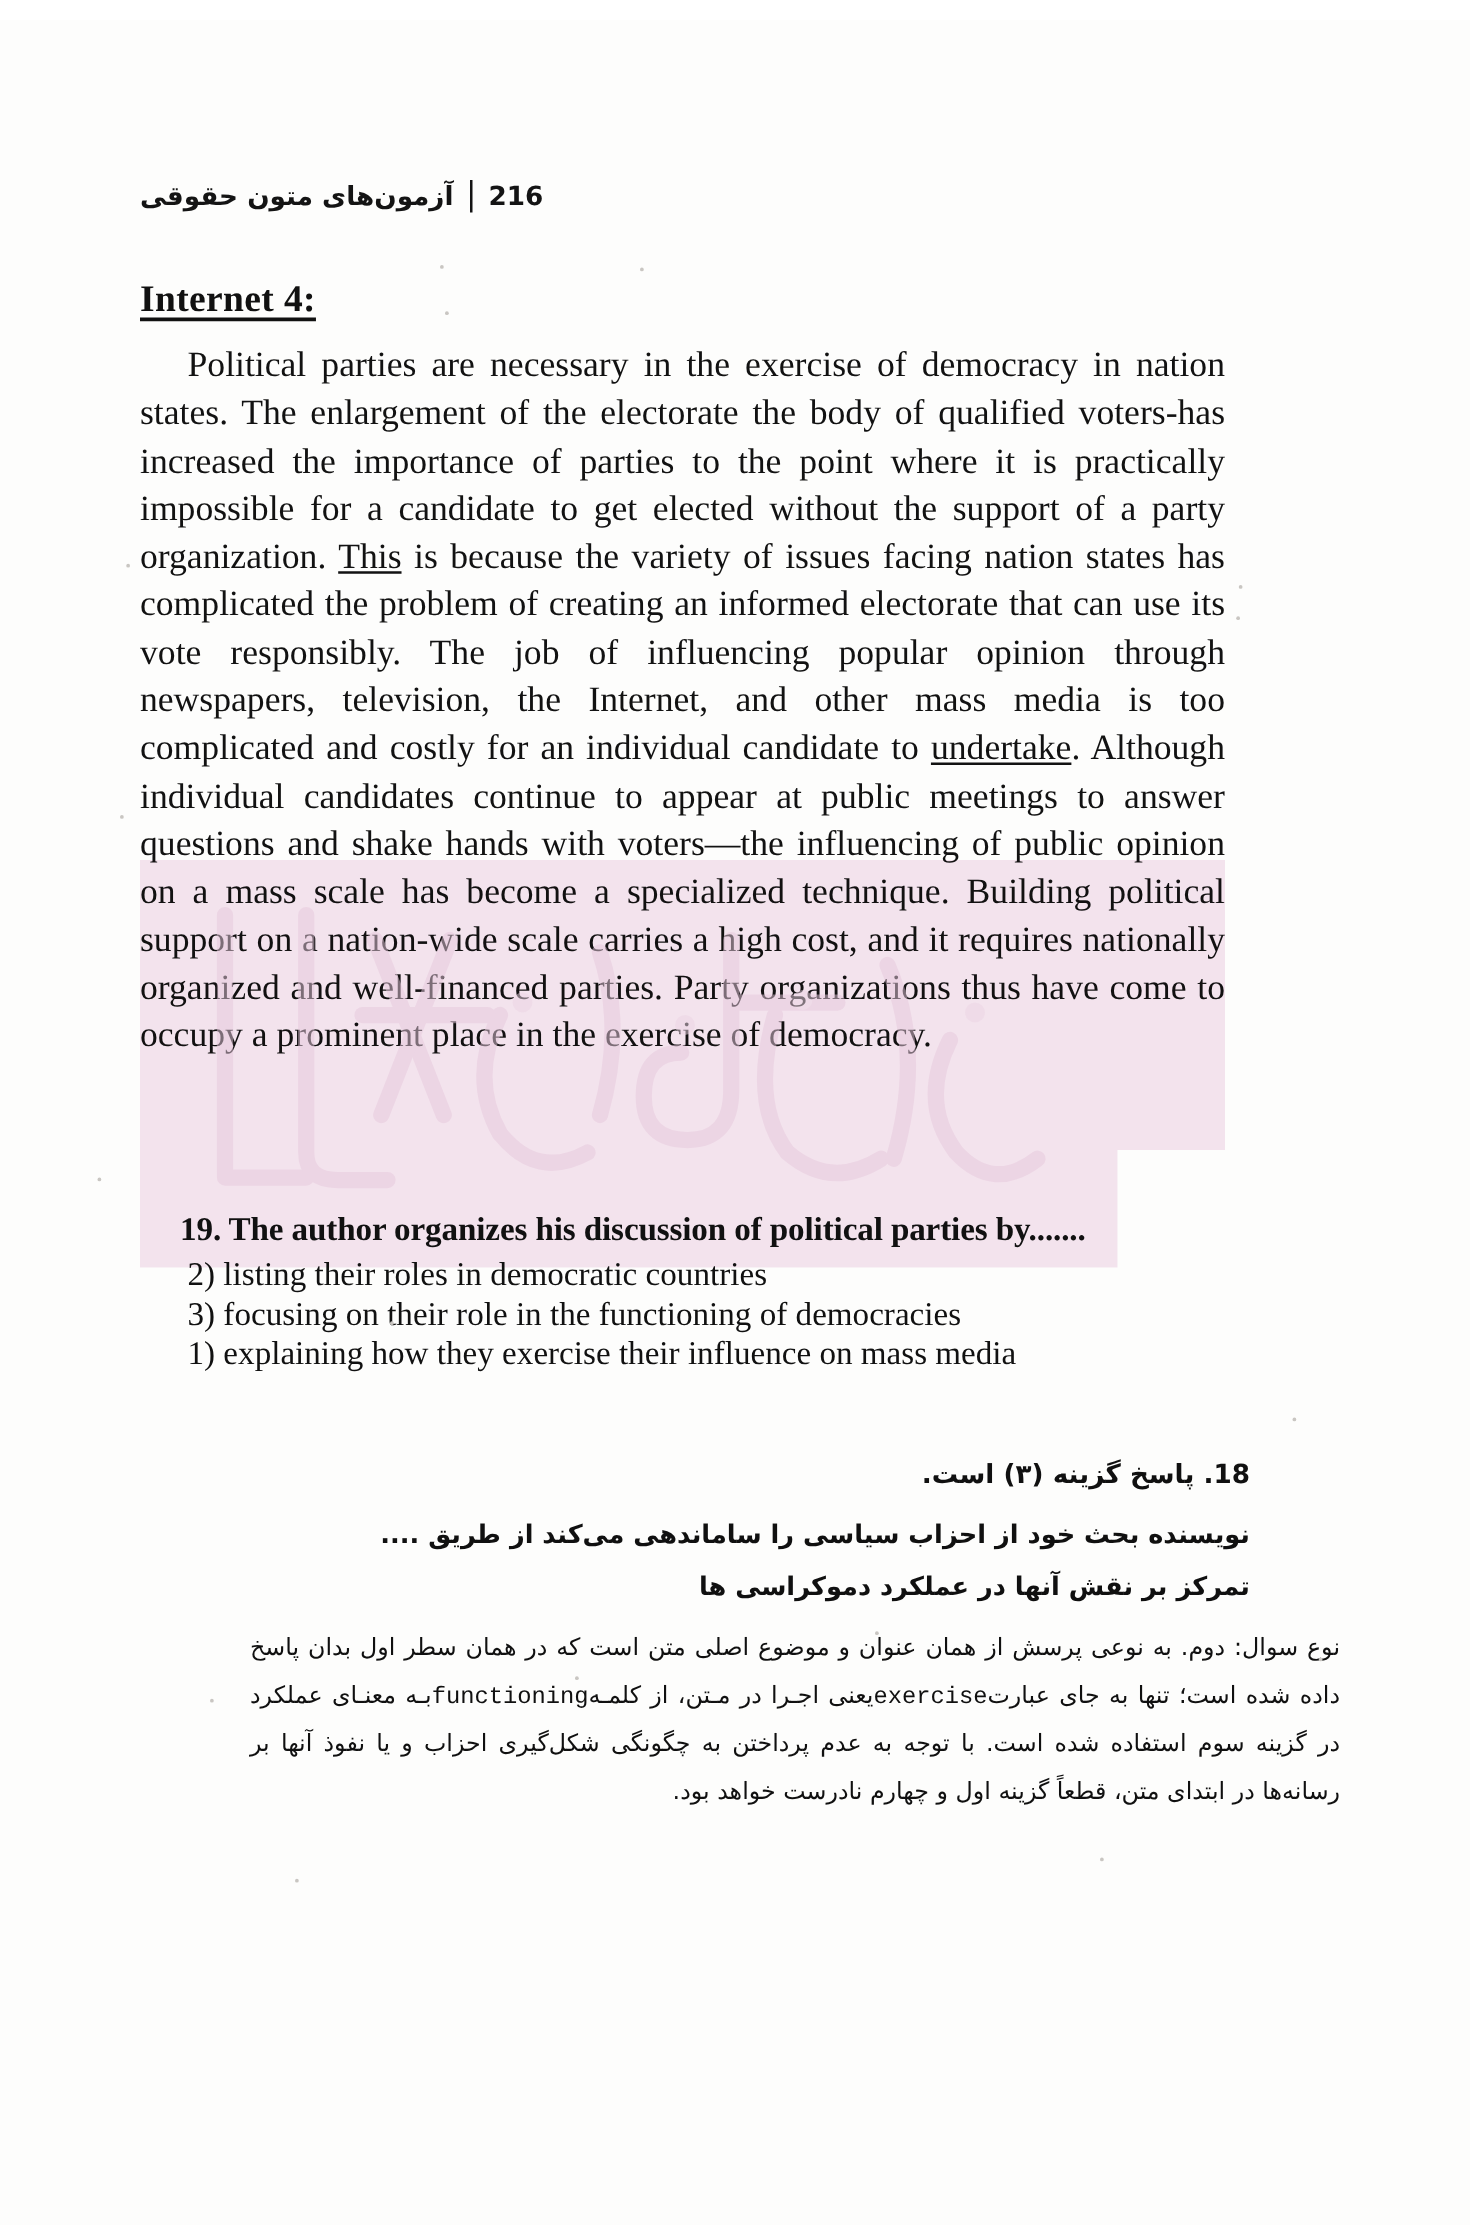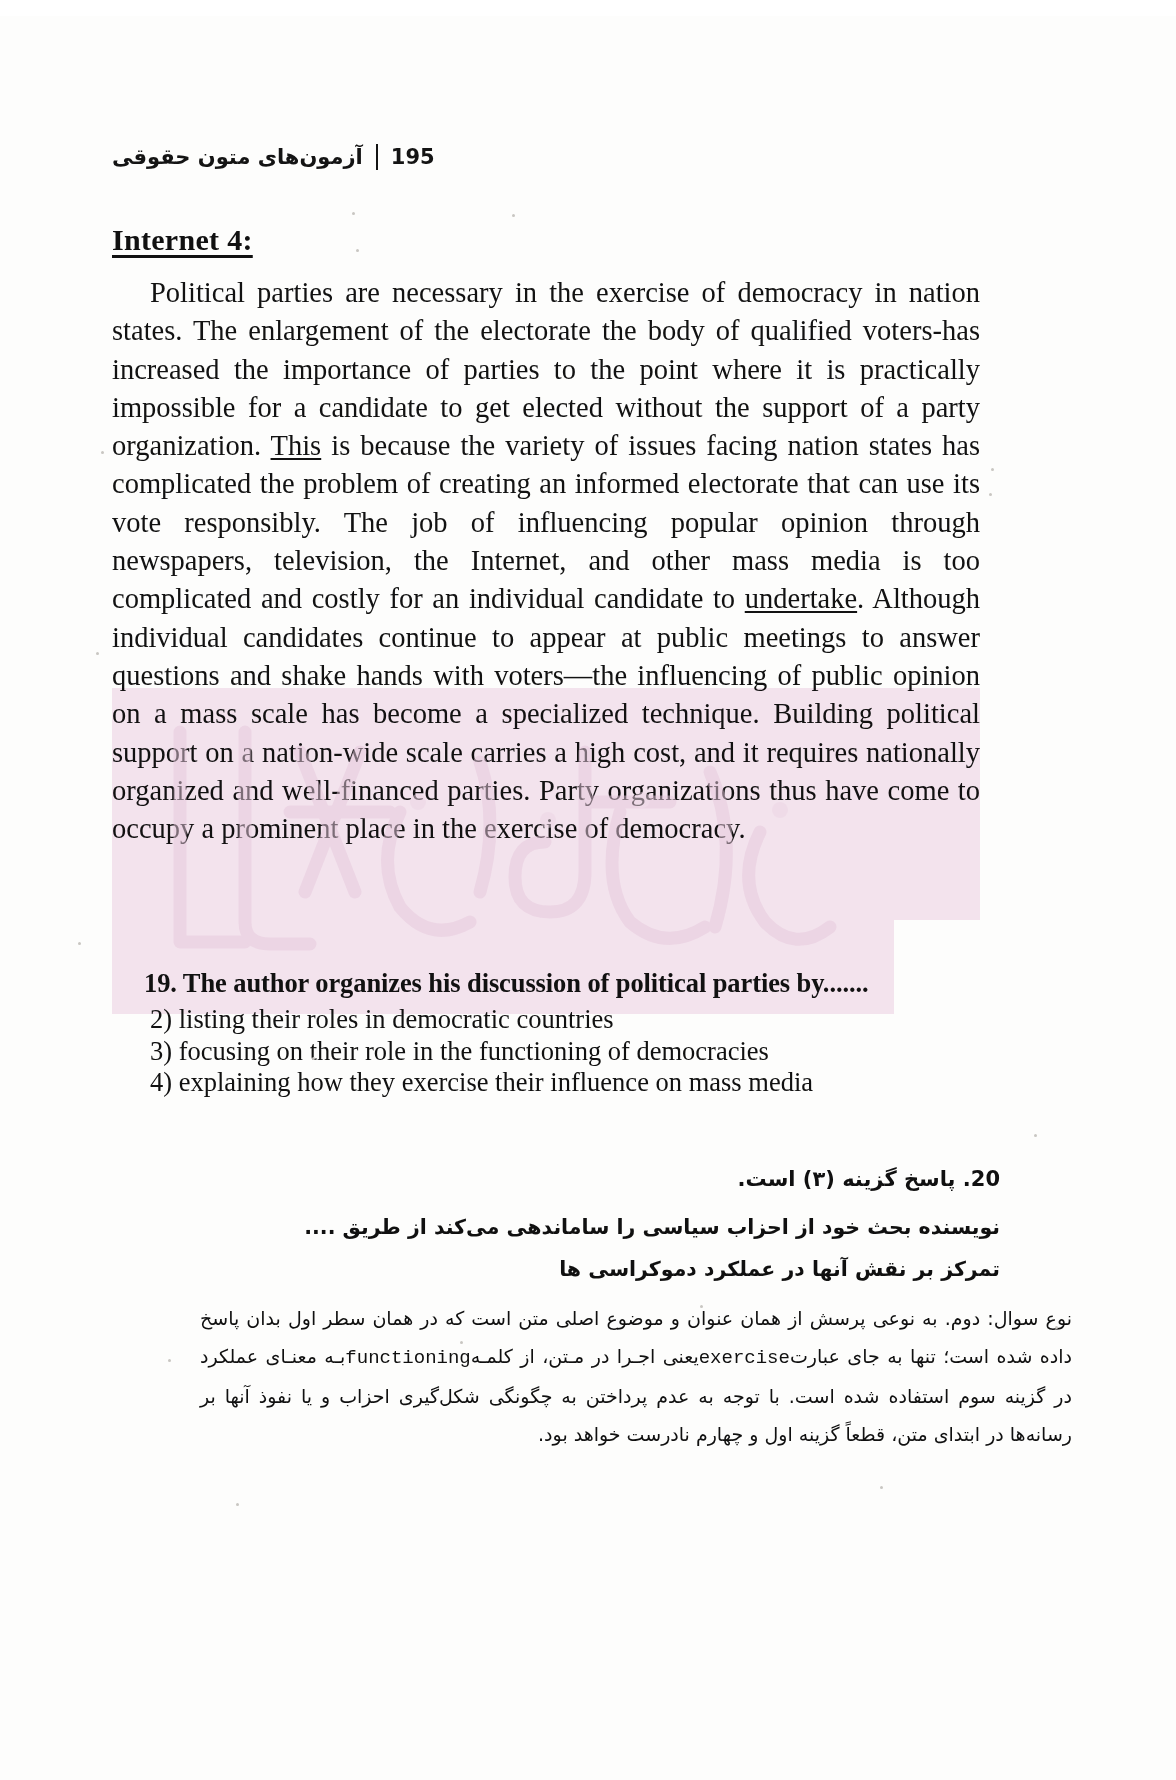--- a/index.html
+++ b/index.html
@@ -194,21 +194,21 @@
 </style>
 </head>
 <body>
 
 <div class="page">
 
   <div class="running-head">
     <span class="rh-inner">
       <span>آزمون‌های متون حقوقی</span>
       <span class="rh-sep"></span>
-      <span>195</span>
+      <span>216</span>
     </span>
   </div>
 
   <div class="passage-heading">Internet 4:</div>
 
   <div class="passage-body">
     <span>Political parties are necessary in the exercise of democracy in nation states. The enlargement of the electorate the body of qualified voters-has increased the importance of parties to the point where it is practically impossible for a candidate to get elected without the support of a party organization. </span><u>This</u><span> is because the variety of issues facing nation states has complicated the problem of creating an informed electorate that can use its vote responsibly. The job of influencing popular opinion through newspapers, television, the Internet, and other mass media is too complicated and costly for an individual candidate to </span><u>undertake</u><span>. Although individual candidates continue to appear at public meetings to answer questions and shake hands with voters—the influencing of public opinion on a mass scale has become a specialized technique. Building political support on a nation-wide scale carries a high cost, and it requires nationally organized and well-financed parties. Party organizations thus have come to occupy a prominent place in the exercise of democracy.</span>
   </div>
 
   <div class="hl-band hl-a"></div>
@@ -237,24 +237,24 @@
         <circle cx="630" cy="118" r="8"></circle>
       </g>
     </svg>
   </div>
 
   <div class="question-stem">19. The author organizes his discussion of political parties by.......</div>
 
   <ul class="options">
     <li>2) listing their roles in democratic countries</li>
     <li>3) focusing on their role in the functioning of democracies</li>
-    <li>4) explaining how they exercise their influence on mass media</li>
+    <li>1) explaining how they exercise their influence on mass media</li>
   </ul>
 
-  <div class="fa answer-line">20. پاسخ گزینه (۳) است.</div>
+  <div class="fa answer-line">18. پاسخ گزینه (۳) است.</div>
   <div class="fa explain-line-2">تمرکز بر نقش آنها در عملکرد دموکراسی ها</div>
   <div class="fa explain-line-1">نویسنده بحث خود از احزاب سیاسی را ساماندهی می‌کند از طریق ....</div>
 
   <div class="fa explain-para">
     <span>نوع سوال: دوم. به نوعی پرسش از همان عنوان و موضوع اصلی متن است که در همان سطر اول بدان پاسخ داده شده است؛ تنها به جای عبارت</span><span class="ltr">exercise</span><span>یعنی اجـرا  در مـتن، از کلمـه</span><span class="ltr">functioning</span><span>بـه معنـای عملکرد در گزینه سوم استفاده شده است. با توجه به عدم پرداختن به چگونگی شکل‌گیری احزاب و یا نفوذ آنها بر رسانه‌ها در ابتدای متن، قطعاً گزینه اول و چهارم نادرست خواهد بود.</span>
   </div>
 
   <div class="speck" style="left:96px;  top:636px; width:3px; height:3px;"></div>
   <div class="speck" style="left:101px; top:435px; width:3px; height:3px;"></div>
   <div class="speck" style="left:991px; top:452px; width:3px; height:3px;"></div>

